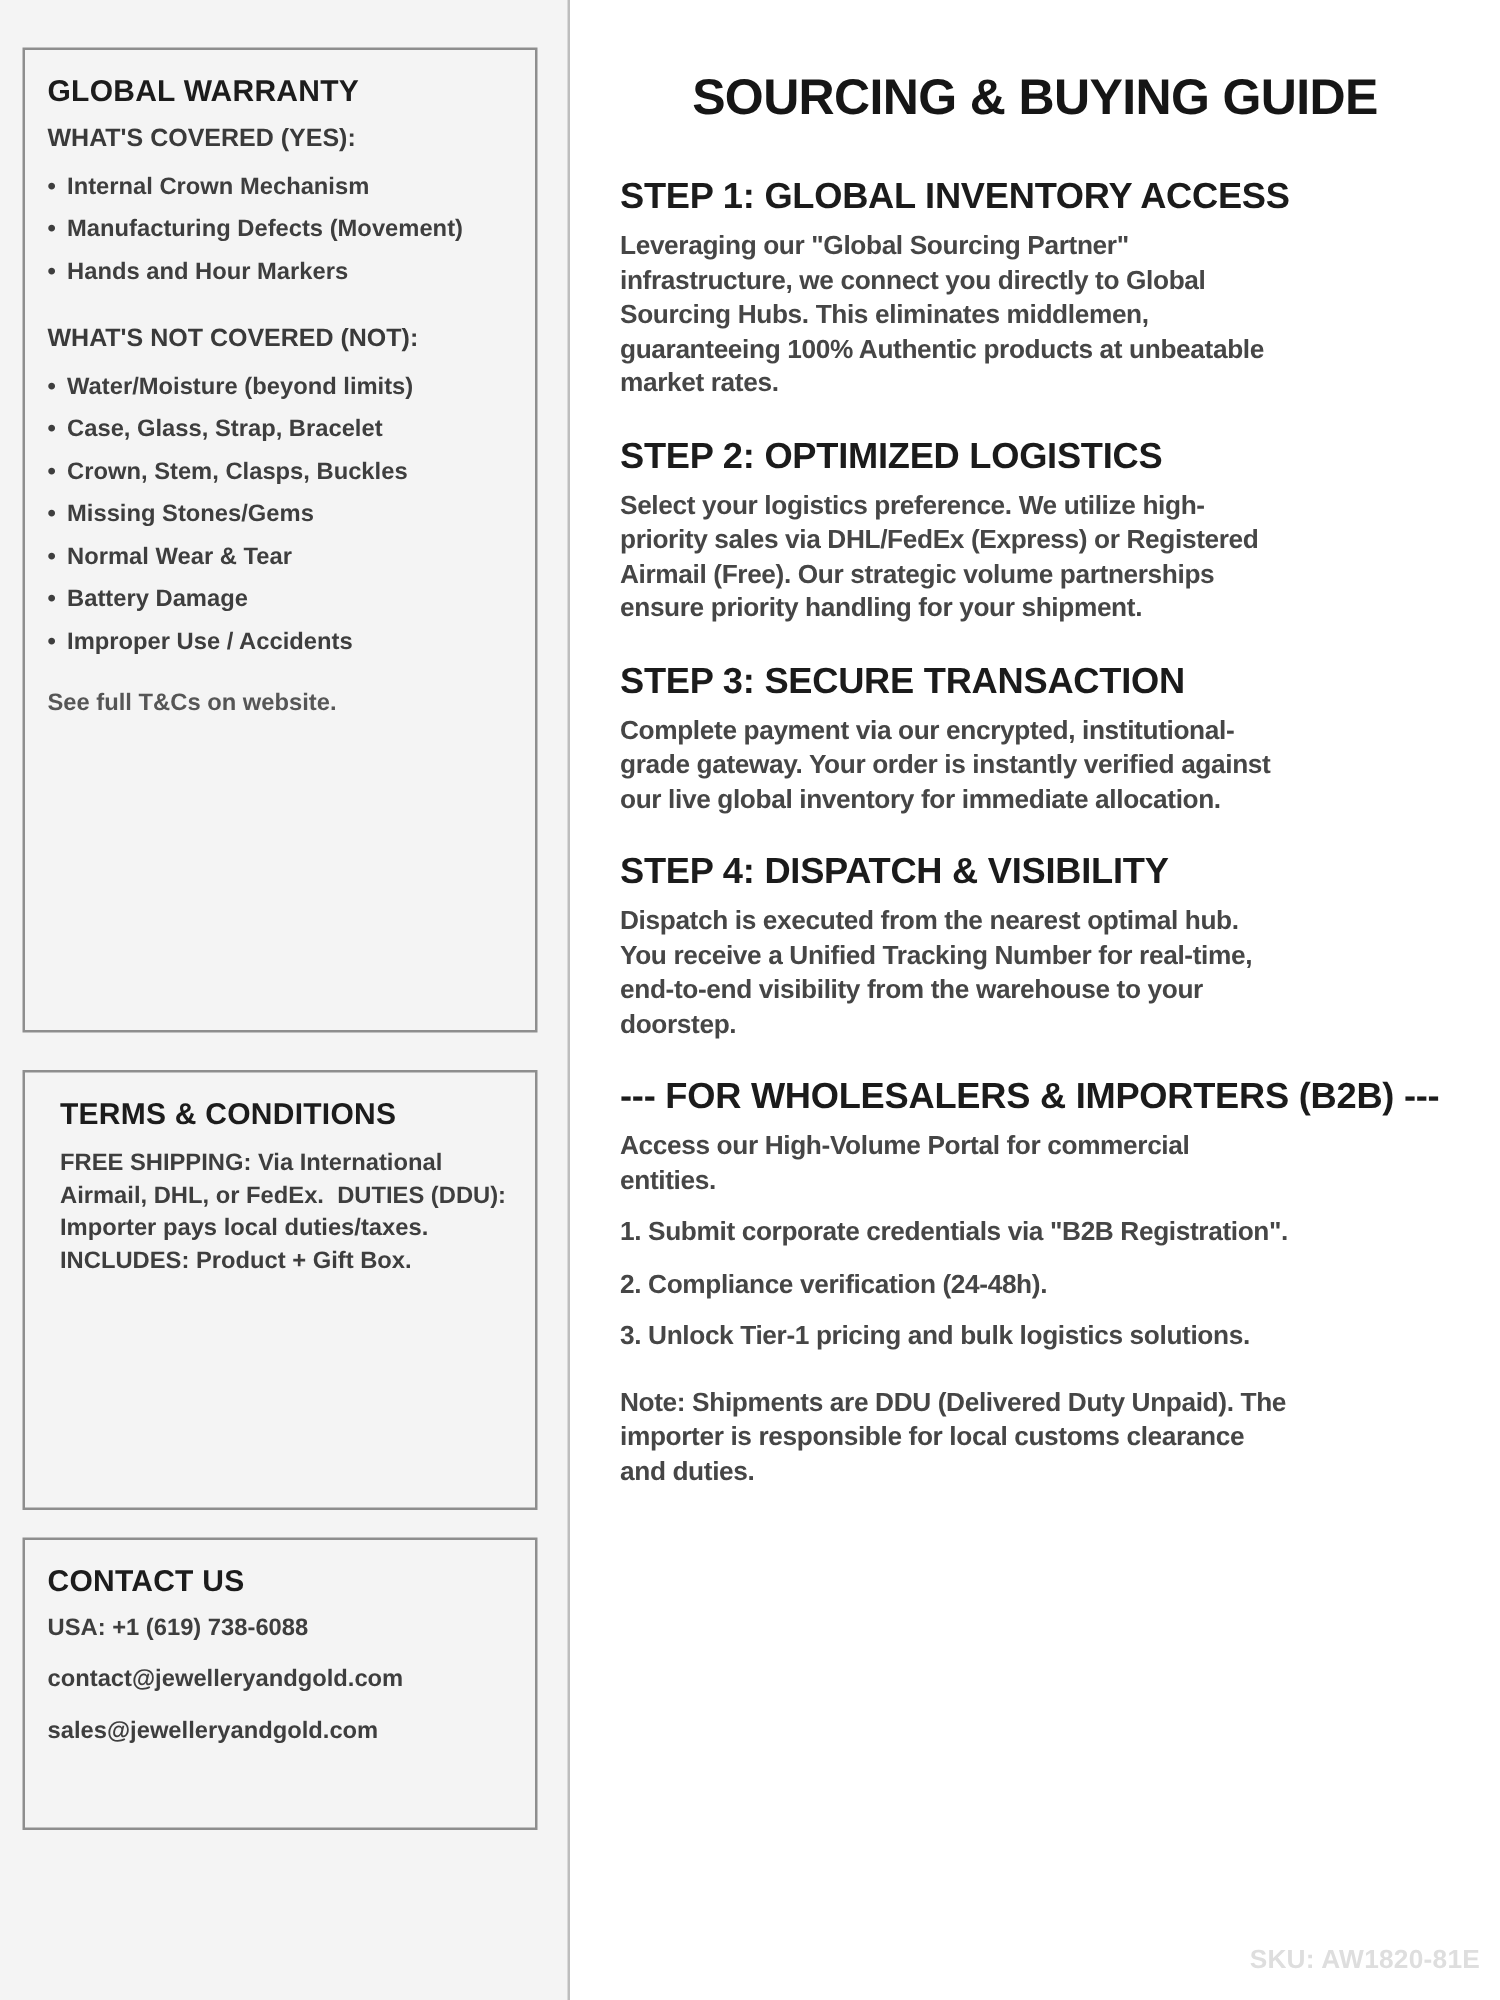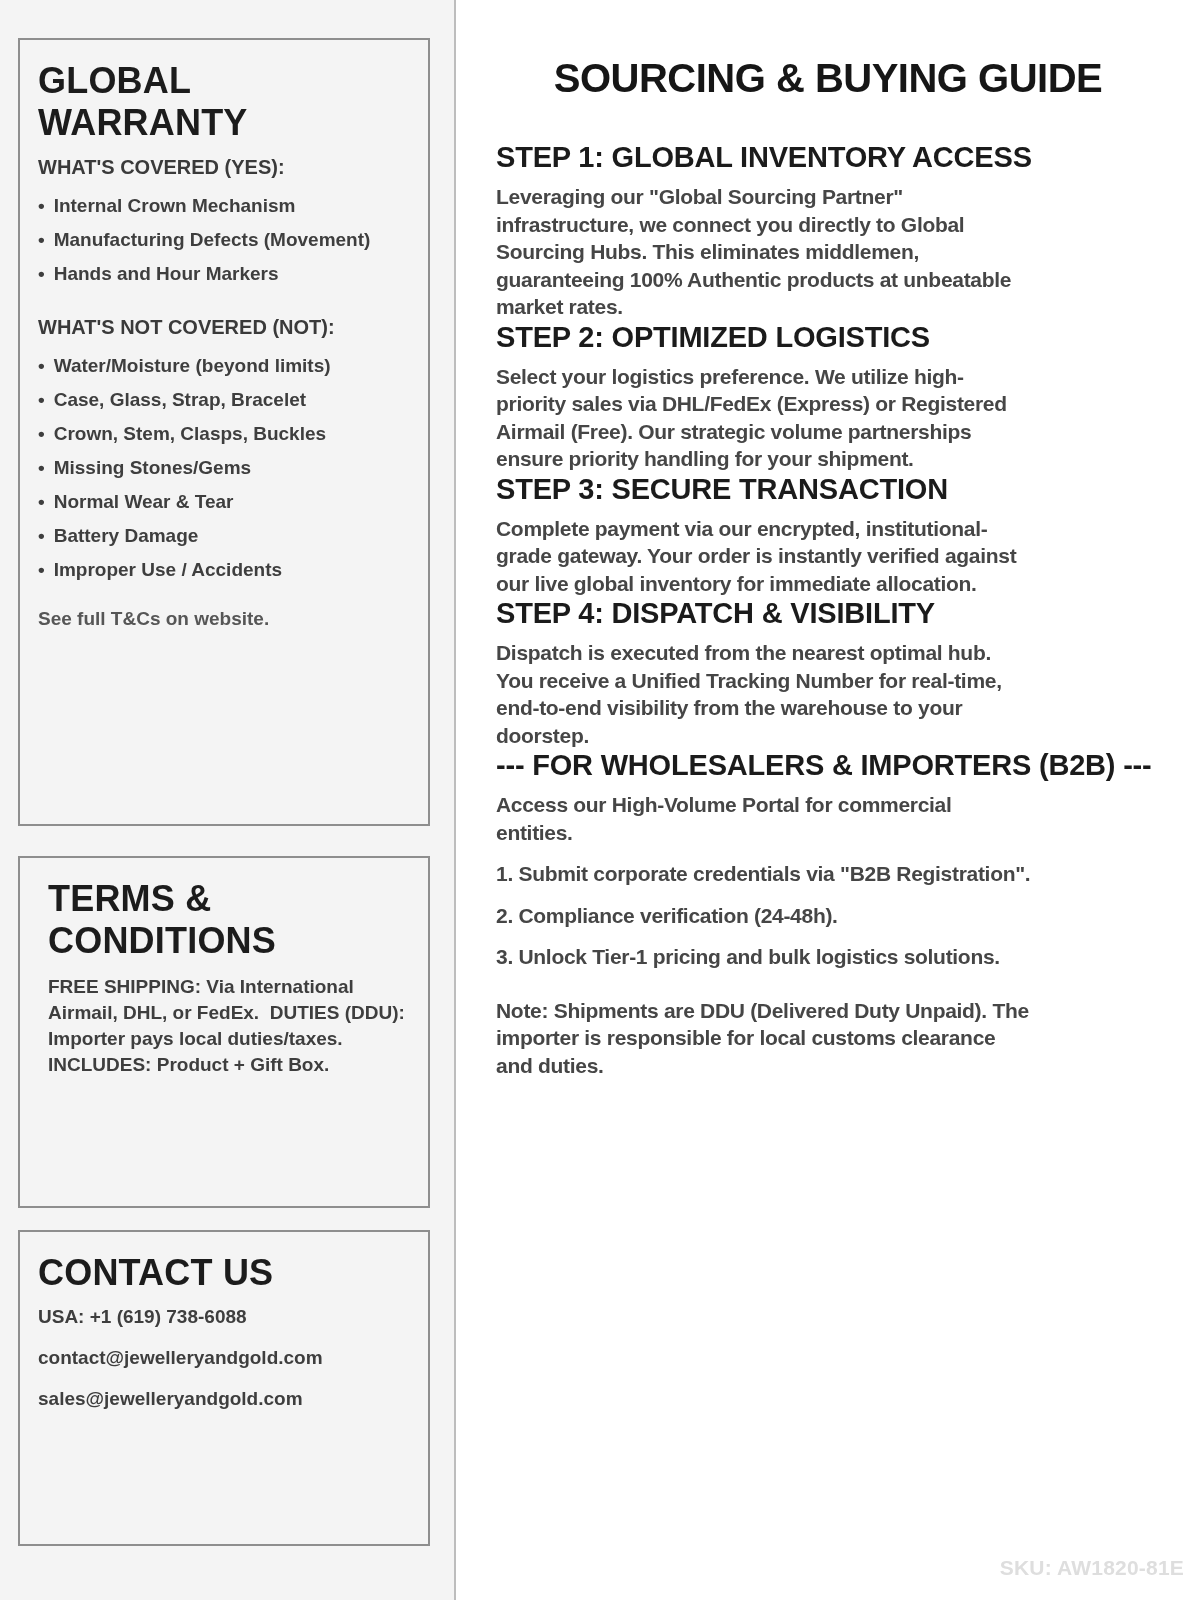--- a/index.html
+++ b/index.html
@@ -20,25 +20,25 @@
     padding:38px 24px 0 18px;
   }
   .box {
     box-sizing:border-box;
     background:#f4f4f4;
     border:2px solid #8e8e8e;
     padding:20px 18px;
   }
   .box-warranty { height:788px; }
   .box-terms    { height:352px; margin-top:30px;padding-left:28px; }
-  .box-contact  { height:316px; margin-top:22px; }
+  .box-contact  { height:234px; margin-top:22px; }
 
   .box h2 {
     margin:0 0 12px;
-    font-size:36px; font-weight:700; color:#1c1c1c;
+    font-size:24px; font-weight:700; color:#1c1c1c;
     letter-spacing:0.2px;
   }
   .box h3 {
     margin:0 0 16px;
     font-size:20px; font-weight:700; color:#3a3a3a;
   }
   .nc-title { margin-top:32px !important; }
 
   ul.bullets { list-style:none; margin:0; padding:0; }
   ul.bullets li {
@@ -70,21 +70,21 @@
     box-sizing:border-box;
     padding:0 40px;
     background:#ffffff;
   }
   .main h1 {
     margin:56px 0 40px;
     text-align:center;
     font-size:40px; font-weight:700; color:#161616;
     letter-spacing:-0.5px;
   }
-  .section { }
+  .section { margin-top:28px; }
   .section.first { margin-top:0; }
   .section h2 {
     margin:0 0 9px;
     font-size:29px; font-weight:700; color:#1b1b1b;
     letter-spacing:-0.2px;
   }
   .section p {
     margin:0; max-width:535px;
     font-size:21px; font-weight:700; color:#464646;
     line-height:27.5px; letter-spacing:-0.3px;

